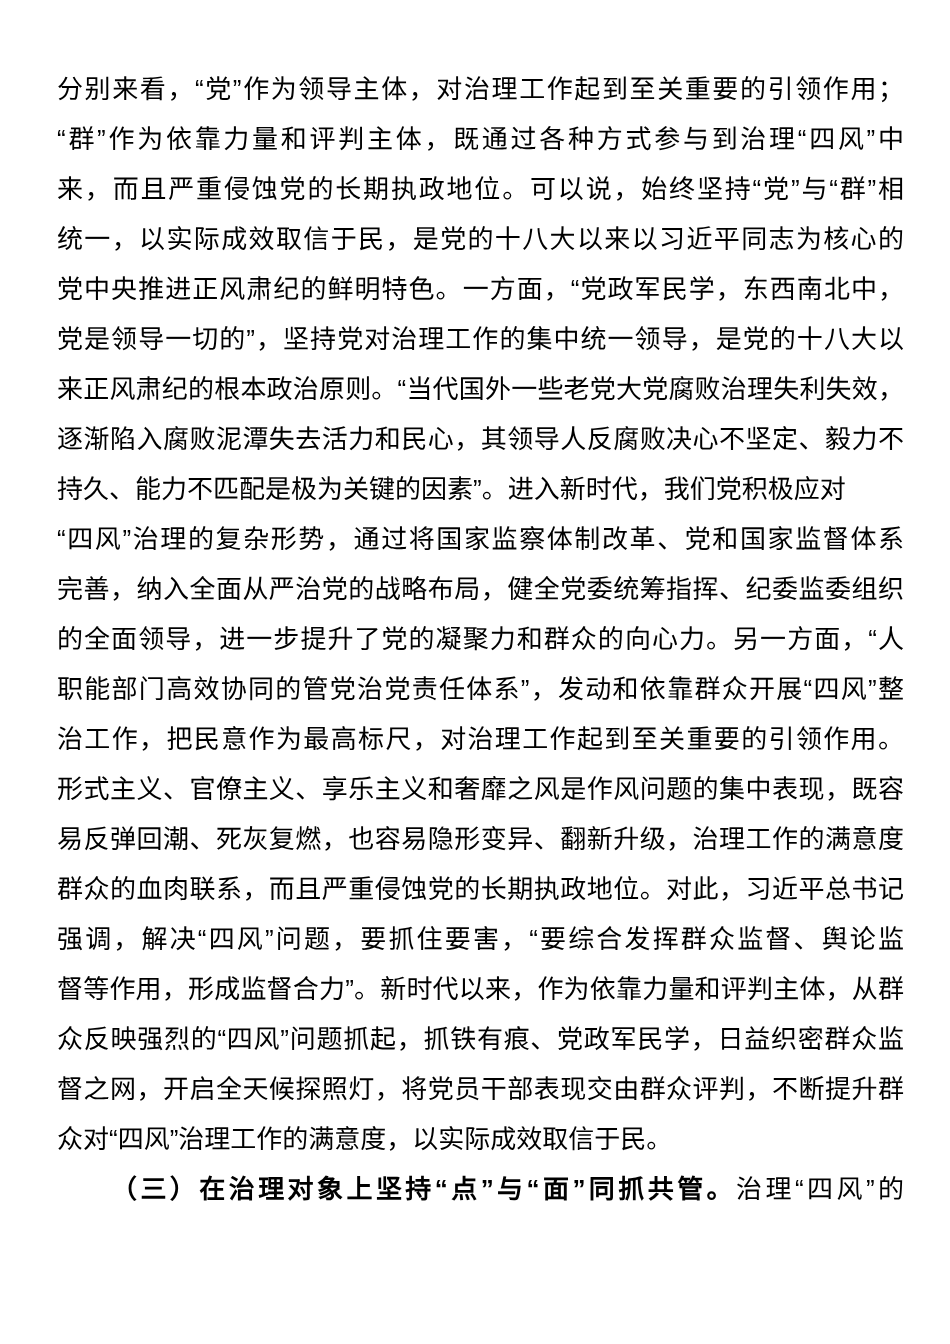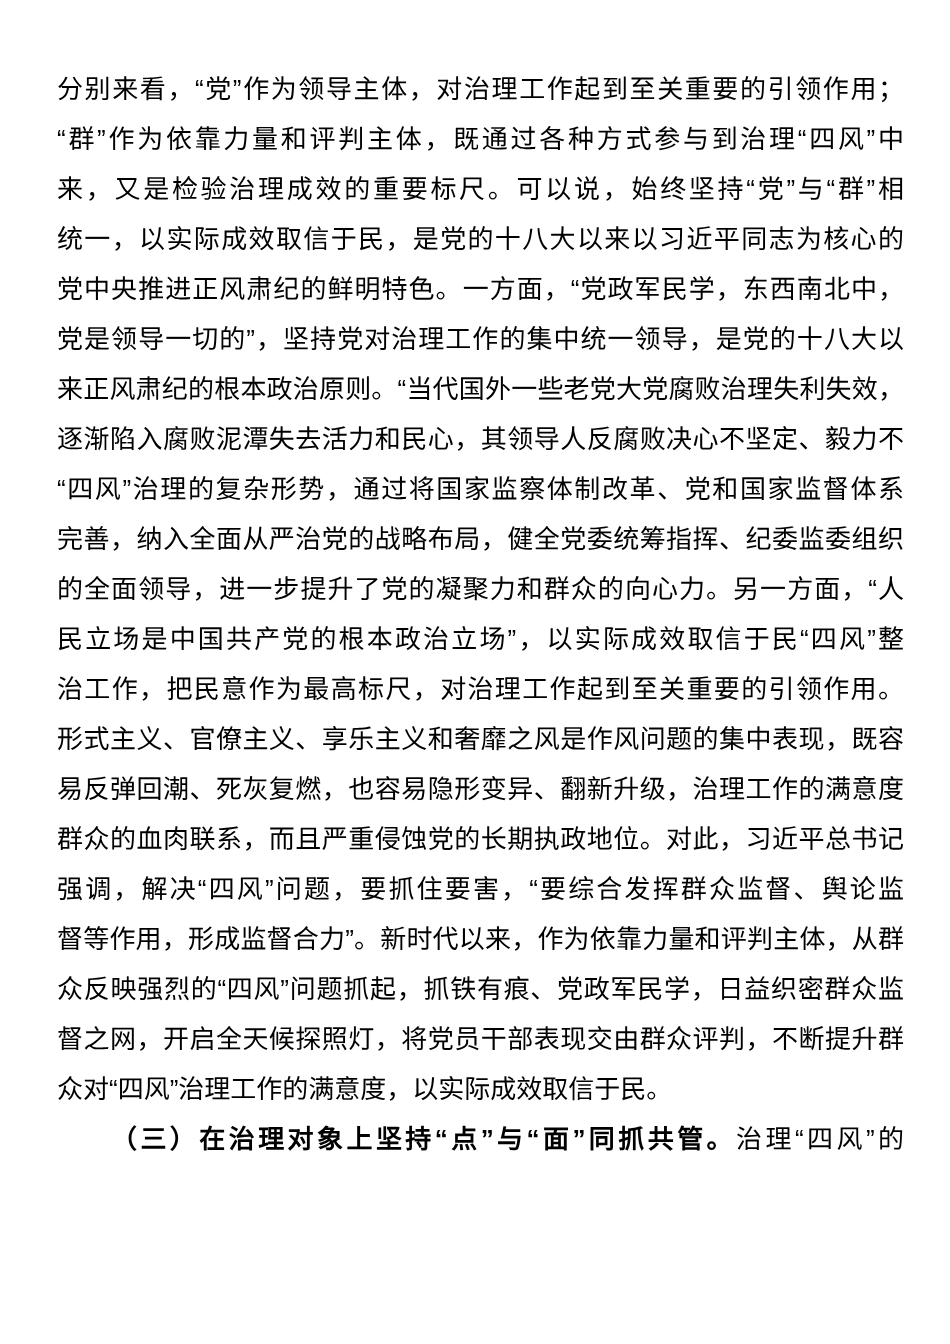--- a/index.html
+++ b/index.html
@@ -43,30 +43,31 @@
     font-weight: 700;
   }
 </style>
 </head>
 <body>
 
 <div class="page">
   <div>
     <p class="ln j">分别来看，“党”作为领导主体，对治理工作起到至关重要的引领作用；</p>
     <p class="ln j">“群”作为依靠力量和评判主体，既通过各种方式参与到治理“四风”中</p>
-    <p class="ln j">来，又是检验治理成效的重要标尺。可以说，始终坚持“党”与“群”相</p>
+    <p class="ln j">来，而且严重侵蚀党的长期执政地位。可以说，始终坚持“党”与“群”相</p>
     <p class="ln j">统一，以实际成效取信于民，是党的十八大以来以习近平同志为核心的</p>
     <p class="ln j">党中央推进正风肃纪的鲜明特色。一方面，“党政军民学，东西南北中，</p>
     <p class="ln j">党是领导一切的”，坚持党对治理工作的集中统一领导，是党的十八大以</p>
     <p class="ln j">来正风肃纪的根本政治原则。“当代国外一些老党大党腐败治理失利失效，</p>
     <p class="ln j">逐渐陷入腐败泥潭失去活力和民心，其领导人反腐败决心不坚定、毅力不</p>
+    <p class="ln">持久、能力不匹配是极为关键的因素”。进入新时代，我们党积极应对</p>
     <p class="ln j">“四风”治理的复杂形势，通过将国家监察体制改革、党和国家监督体系</p>
     <p class="ln j">完善，纳入全面从严治党的战略布局，健全党委统筹指挥、纪委监委组织</p>
     <p class="ln j">的全面领导，进一步提升了党的凝聚力和群众的向心力。另一方面，“人</p>
-    <p class="ln j">民立场是中国共产党的根本政治立场”，以实际成效取信于民“四风”整</p>
+    <p class="ln j">职能部门高效协同的管党治党责任体系”，发动和依靠群众开展“四风”整</p>
     <p class="ln j">治工作，把民意作为最高标尺，对治理工作起到至关重要的引领作用。</p>
     <p class="ln j">形式主义、官僚主义、享乐主义和奢靡之风是作风问题的集中表现，既容</p>
     <p class="ln j">易反弹回潮、死灰复燃，也容易隐形变异、翻新升级，治理工作的满意度</p>
     <p class="ln j">群众的血肉联系，而且严重侵蚀党的长期执政地位。对此，习近平总书记</p>
     <p class="ln j">强调，解决“四风”问题，要抓住要害，“要综合发挥群众监督、舆论监</p>
     <p class="ln j">督等作用，形成监督合力”。新时代以来，作为依靠力量和评判主体，从群</p>
     <p class="ln j">众反映强烈的“四风”问题抓起，抓铁有痕、党政军民学，日益织密群众监</p>
     <p class="ln j">督之网，开启全天候探照灯，将党员干部表现交由群众评判，不断提升群</p>
     <p class="ln">众对“四风”治理工作的满意度，以实际成效取信于民。</p>
     <p class="ln j indent"><span class="bold">（三）在治理对象上坚持“点”与“面”同抓共管。</span><span>治理“四风”的</span></p>

